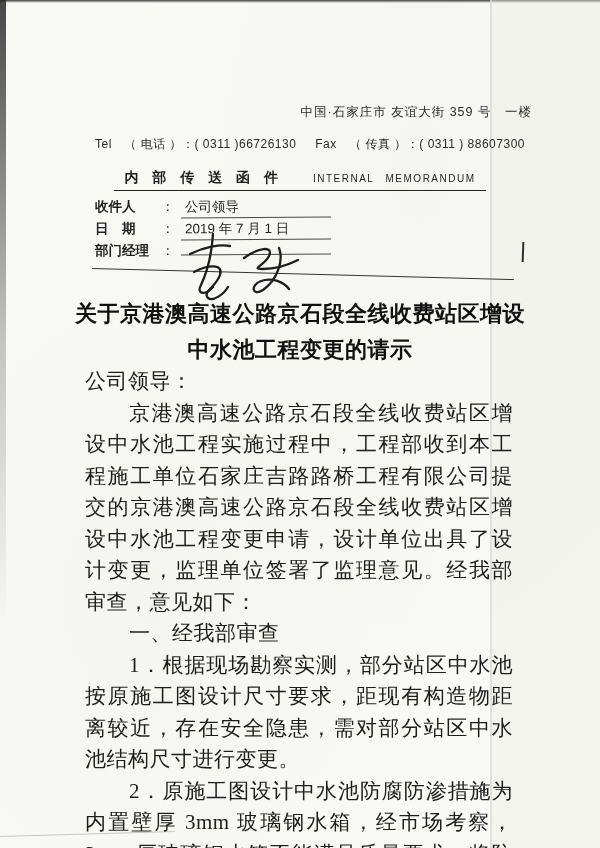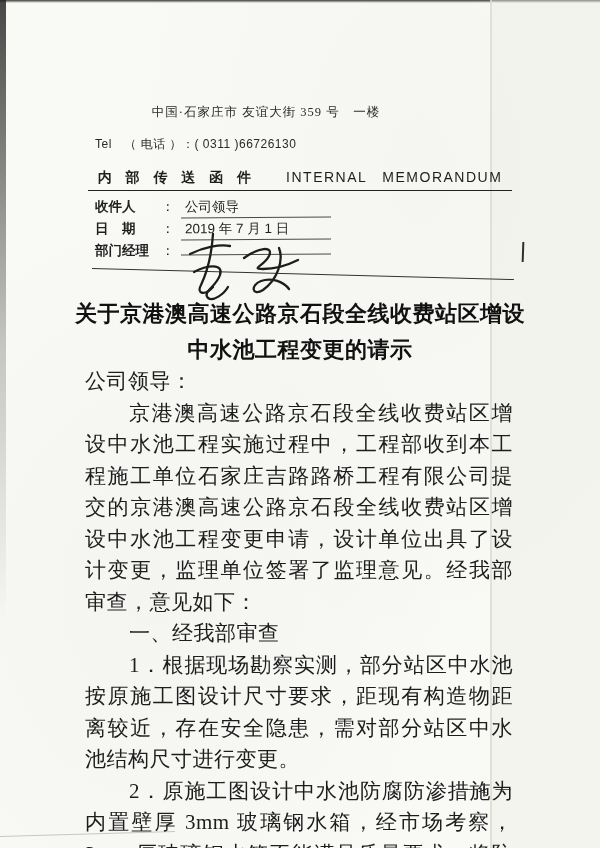--- a/index.html
+++ b/index.html
@@ -20,27 +20,27 @@
   
   .edge-top{position:absolute;top:0;left:0;width:100%;height:3px;background:linear-gradient(to bottom,#3c3c3c,rgba(60,60,60,0));}
   .edge-left{position:absolute;top:0;left:0;width:6px;height:620px;background:linear-gradient(to bottom,rgba(40,40,40,.85),rgba(40,40,40,.25) 55%,rgba(40,40,40,0));}
   .fold-line{position:absolute;top:0;left:490px;width:2px;height:848px;background:#dcdcd5;opacity:.85;}
   .right-strip{position:absolute;top:0;left:492px;width:108px;height:848px;background:rgba(238,238,231,.45);}
   .pen-mark{position:absolute;left:522px;top:242px;width:2px;height:20px;background:#2e2e2e;transform:rotate(2deg);}
   .bottom-scan{position:absolute;left:0;top:836px;width:175px;height:1px;background:#c7c7c0;transform:rotate(-1.6deg);transform-origin:left center;}
   
   .company{position:absolute;top:62px;left:0;width:600px;text-align:center;
     font-family:"Liberation Sans", sans-serif;font-weight:700;font-size:19px;letter-spacing:7px;color:#1c1c1c;}
-  .address{position:absolute;top:104px;left:0;width:532px;text-align:center;font-size:12.5px;letter-spacing:1px;color:#2a2a2a;font-family:Liberation Serif, serif;}
+  .address{position:absolute;top:104px;left:0;width:532px;text-align:right;font-size:12.5px;letter-spacing:1px;color:#2a2a2a;font-family:Liberation Sans, sans-serif;}
   .telfax{position:absolute;top:136px;left:95px;width:430px;display:flex;justify-content:space-between;
     font-size:12px;font-family:"Liberation Sans", sans-serif;color:#2a2a2a;letter-spacing:.5px;}
   .memo-head{position:absolute;top:168px;left:0;width:600px;text-align:center;}
   .memo-head .wrap{display:inline-block;border-bottom:1.6px solid #222;padding:0 10px 3px 10px;}
   .memo-cn{font-weight:700;font-size:14px;letter-spacing:5px;font-family:"Liberation Sans", sans-serif;color:#1e1e1e;}
-  .memo-en{font-size:14px;letter-spacing:1.5px;margin-left:26px;font-family:"Liberation Sans", sans-serif;color:#1e1e1e;}
+  .memo-en{font-size:10px;letter-spacing:1.5px;margin-left:26px;font-family:"Liberation Sans", sans-serif;color:#1e1e1e;}
   
   .fields-left{position:absolute;top:198px;left:95px;}
   .fields-right{position:absolute;top:202px;left:333px;}
   .frow{height:21px;margin-bottom:1px;font-size:13.5px;font-family:"Liberation Sans", sans-serif;white-space:nowrap;color:#1f1f1f;}
   .flabel-l{display:inline-block;width:64px;font-weight:600;}
   .flabel-r{display:inline-block;width:50px;font-weight:600;}
   .fcolon{margin:0 6px 0 2px;}
   .uline{display:inline-block;border-bottom:1.2px solid #4a4a4a;padding:0 6px 1px 4px;min-width:140px;transform:rotate(-.3deg);}
   .uline-r{min-width:152px;}
   .rule{position:absolute;left:92px;top:268px;width:422px;height:0;border-top:1.6px solid #333;transform:rotate(1.5deg);transform-origin:left center;}
@@ -63,20 +63,21 @@
   <div class="edge-top"></div>
   <div class="edge-left"></div>
   <div class="right-strip"></div>
   <div class="fold-line"></div>
   <div class="pen-mark"></div>
   <div class="bottom-scan"></div>
 
   <div class="address">中国·石家庄市 友谊大街 359 号　一楼</div>
   <div class="telfax">
     <span>Tel　（ 电话 ）：( 0311 )66726130</span>
+    <span>Fax　（ 传真 ）：( 0311 ) 88607300</span>
   </div>
   <div class="memo-head">
     <div class="wrap">
       <span class="memo-cn">内 部 传 送 函 件</span>
       <span class="memo-en">INTERNAL　MEMORANDUM</span>
     </div>
   </div>
 
   <div class="fields-left">
     <div class="frow">

